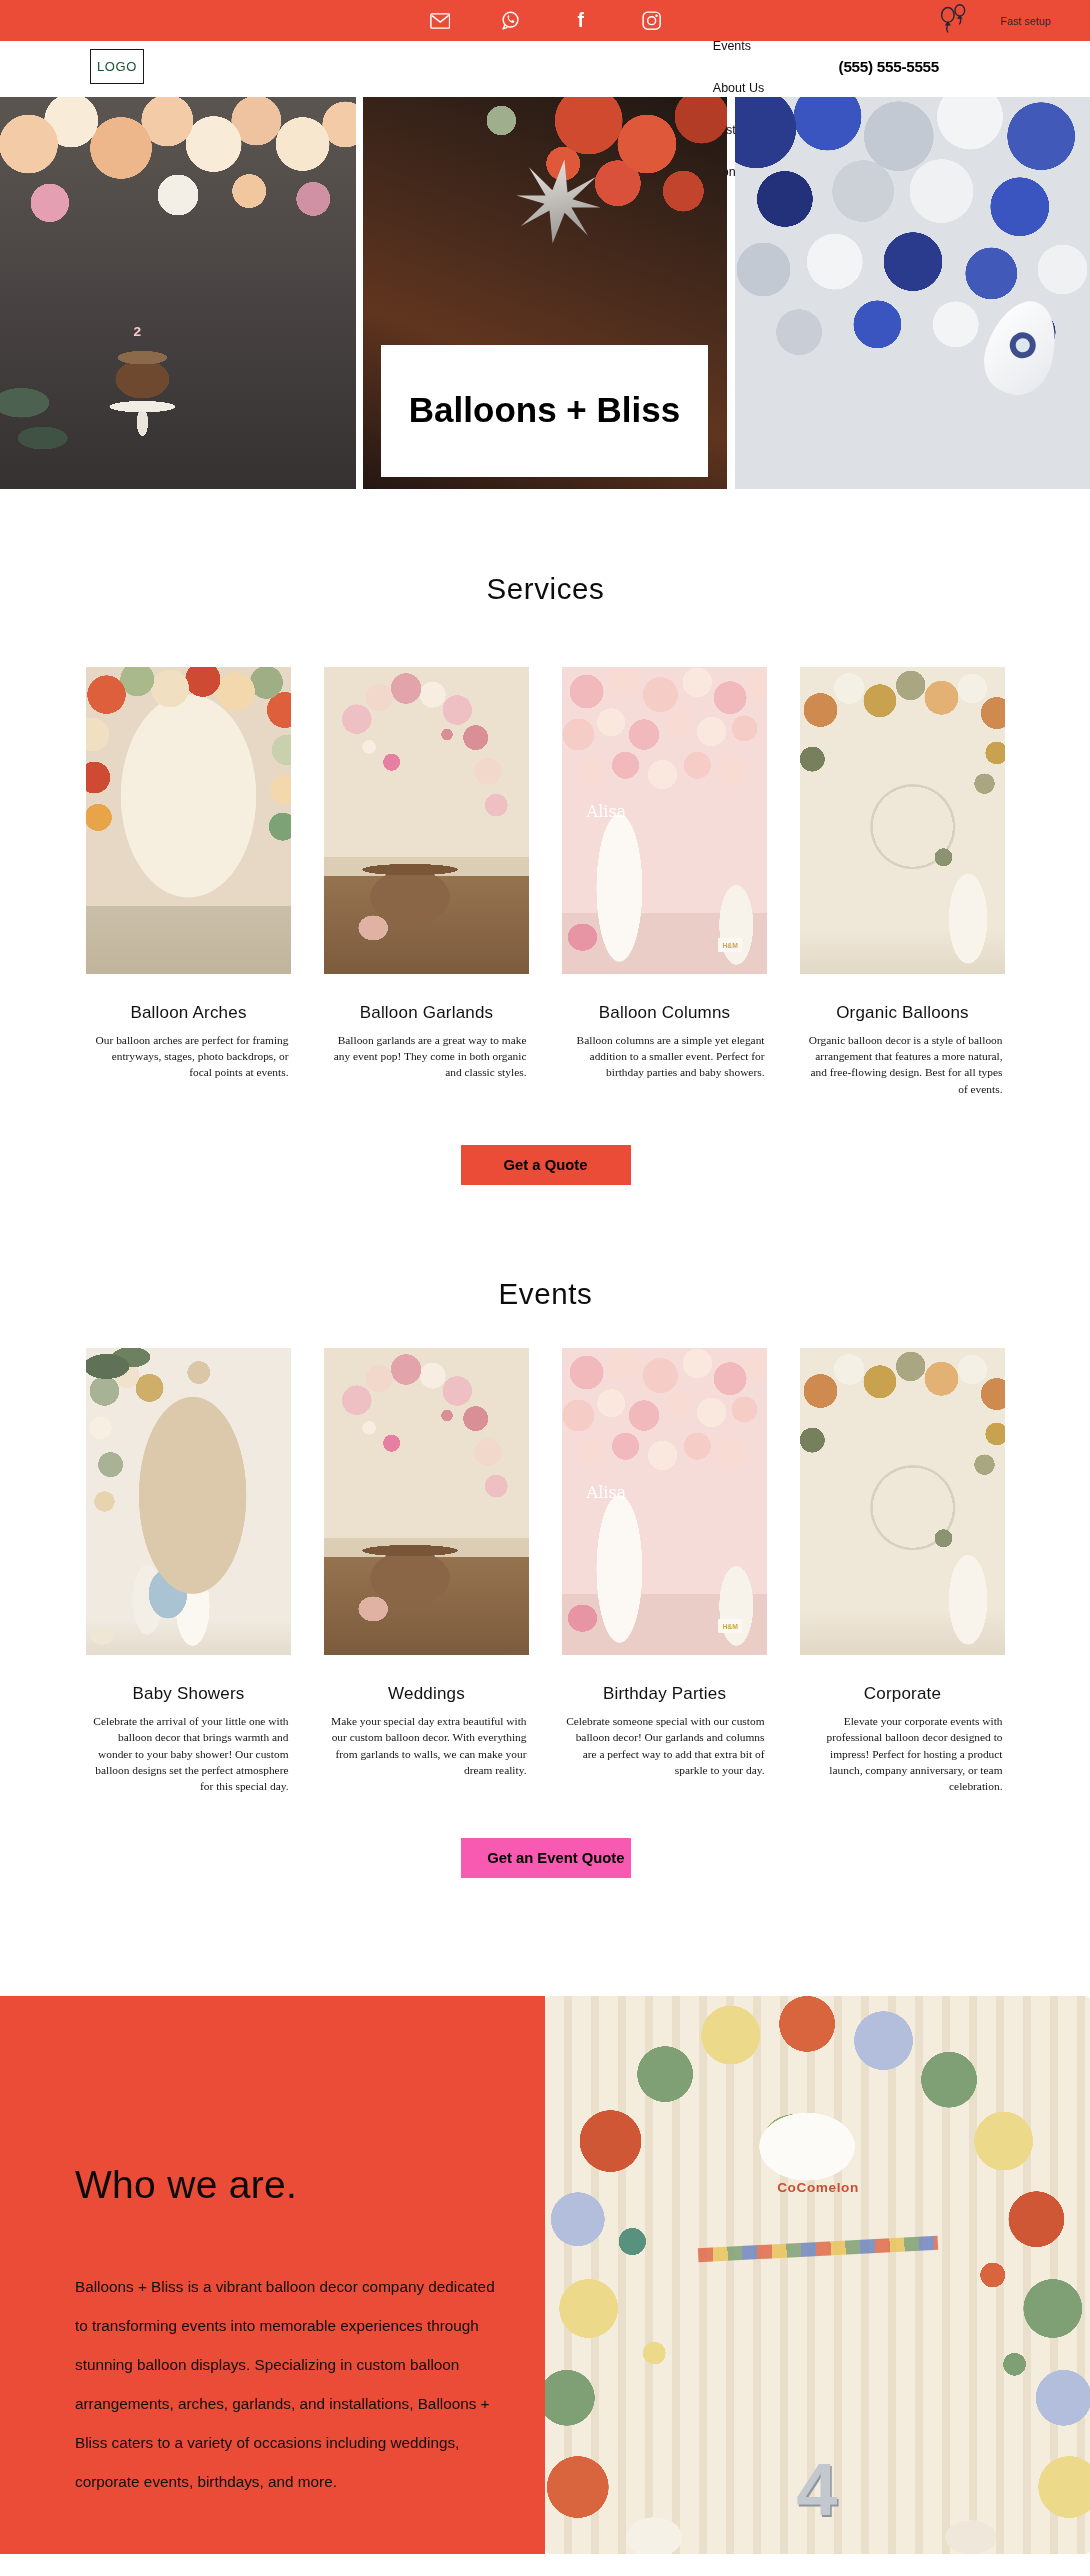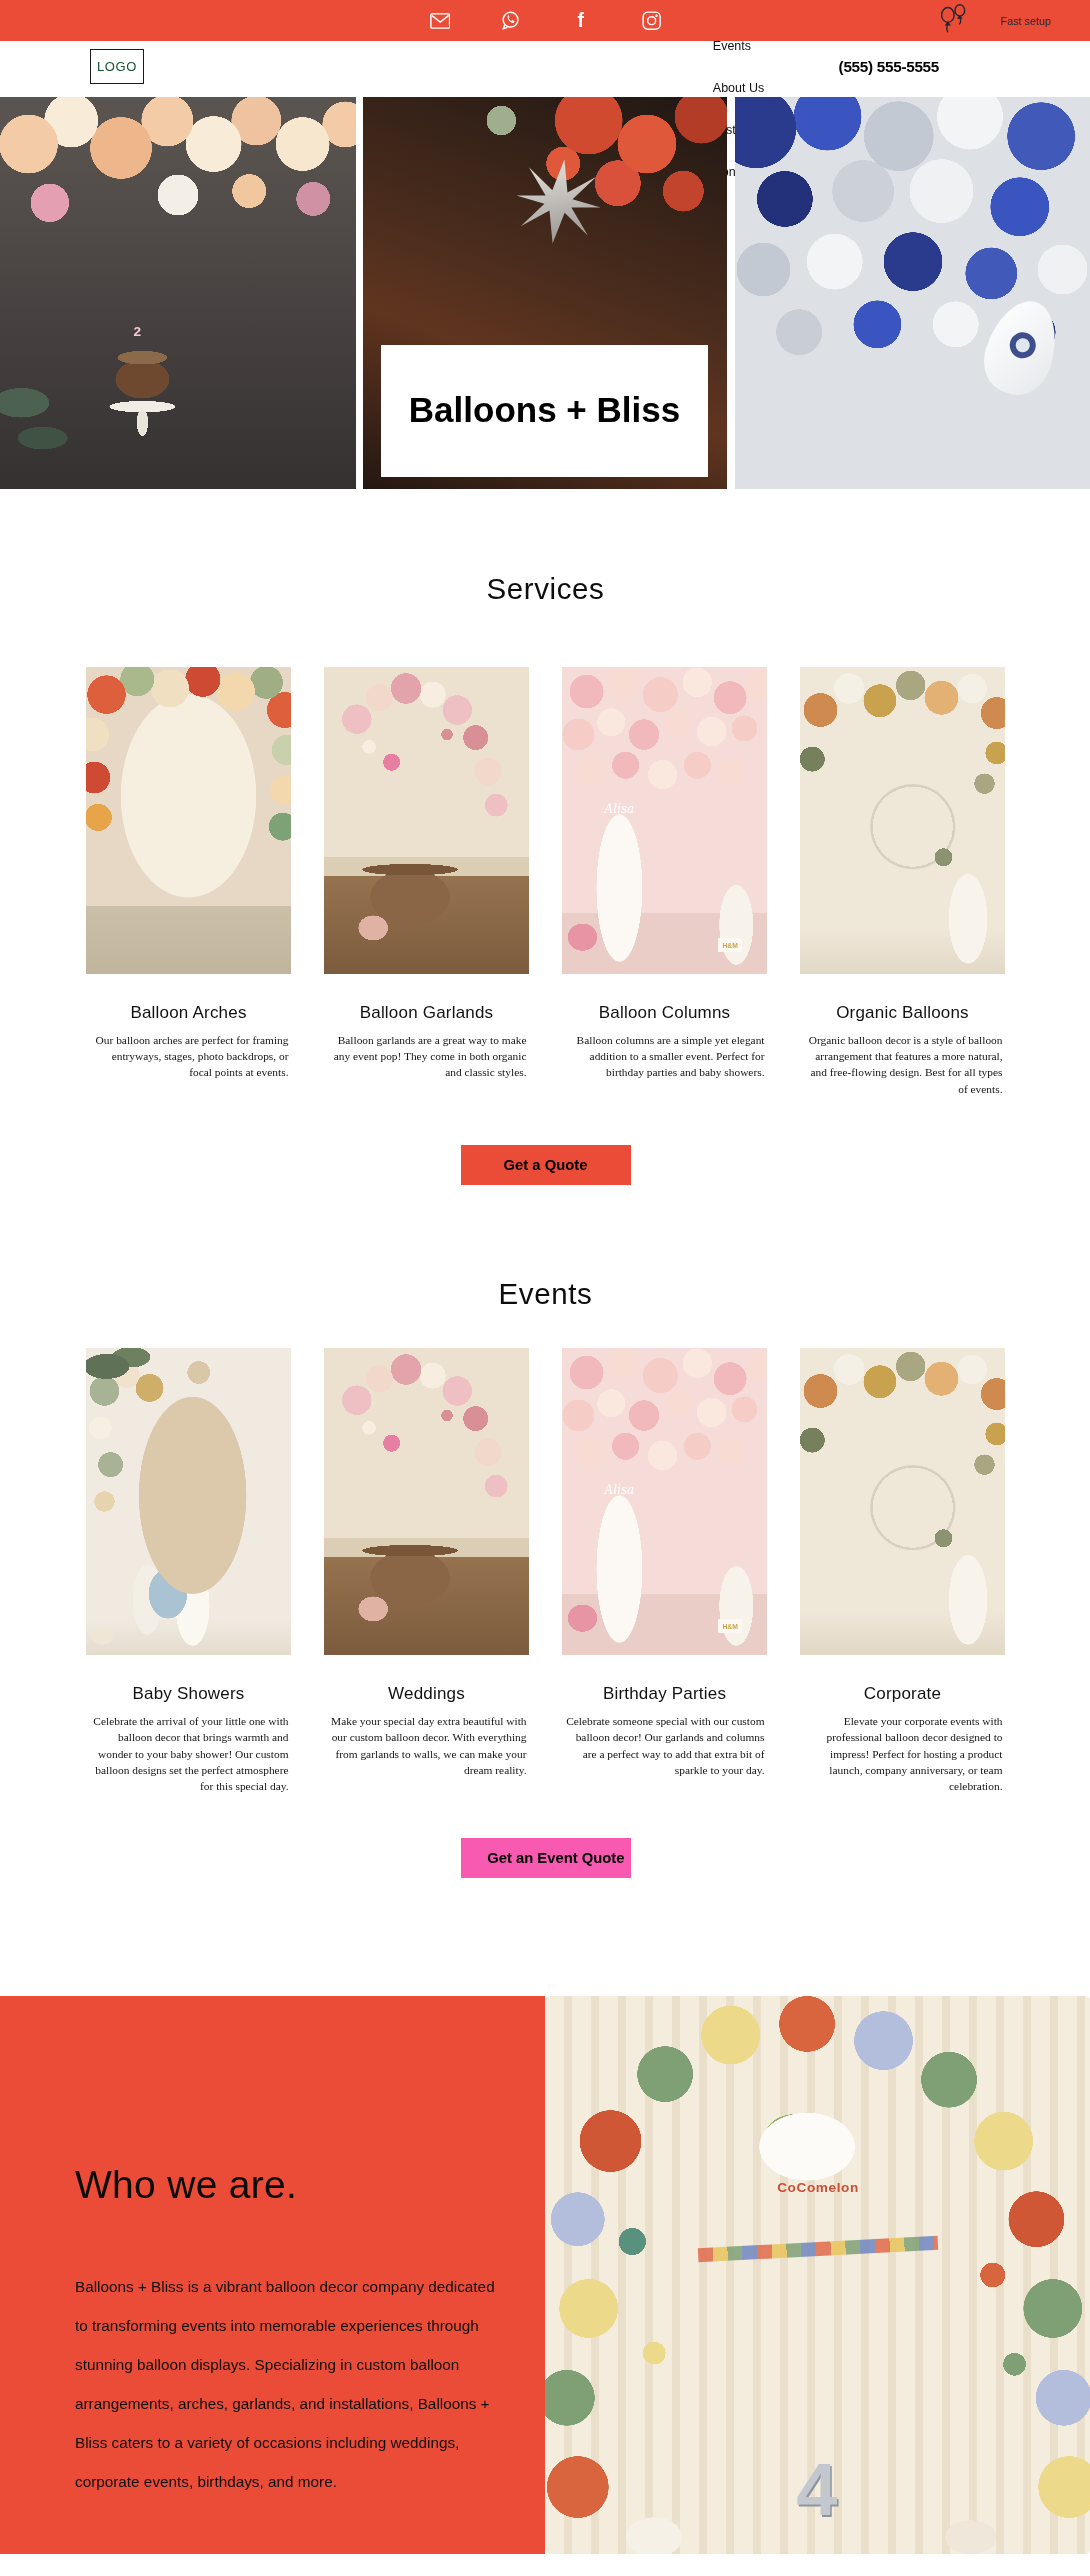--- a/index.html
+++ b/index.html
@@ -144,21 +144,21 @@
     radial-gradient(circle 13px at 89% 20%, #f6cdc6 99%, transparent),
     radial-gradient(circle 14.8px at 14% 34%, #f8dcd3 99%, transparent),
     radial-gradient(circle 13.6px at 31% 32%, #f2b9bd 99%, transparent),
     radial-gradient(circle 14.8px at 49% 35%, #fae8de 99%, transparent),
     radial-gradient(circle 13.6px at 66% 32%, #f6cdc6 99%, transparent),
     radial-gradient(circle 14px at 83% 34%, #f8dcd3 99%, transparent),
     radial-gradient(ellipse 23px 74px at 28% 72%, #fcf9f4 99%, transparent),
     radial-gradient(ellipse 17px 40px at 85% 84%, #f7f2ea 99%, transparent),
     radial-gradient(ellipse 14.8px 13.6px at 10% 88%, #e795a4 99%, transparent),
     linear-gradient(180deg,#f6dcd8 0 80%,#e9cdc6 80% 100%);}
-  .alisa{position:absolute;left:12%;top:44%;width:32%;text-align:center;color:#fff;font-style:italic;font-family:"DejaVu Serif",serif;font-size:12px;}
+  .alisa{position:absolute;left:12%;top:44%;width:32%;text-align:left;color:#fff;font-family:"DejaVu Serif",serif;font-size:16px;}
   .hm{position:absolute;right:12%;bottom:7%;background:#fbf8f3;color:#caa64e;font-size:6.8px;font-weight:bold;padding:3.4px 4.5px;}
   .ph-organic{background:
     radial-gradient(circle 17px at 10% 14%, #cf8a50 99%, transparent),
     radial-gradient(circle 15.3px at 24% 7%, #f5f0e6 99%, transparent),
     radial-gradient(circle 16.5px at 39% 11%, #c8a24f 99%, transparent),
     radial-gradient(circle 14.8px at 54% 6%, #a8a781 99%, transparent),
     radial-gradient(circle 17px at 69% 10%, #e3b173 99%, transparent),
     radial-gradient(circle 14.8px at 84% 7%, #f5f0e6 99%, transparent),
     radial-gradient(circle 16px at 96% 15%, #cf8a50 99%, transparent),
     radial-gradient(circle 12.5px at 6% 30%, #77805c 99%, transparent),

